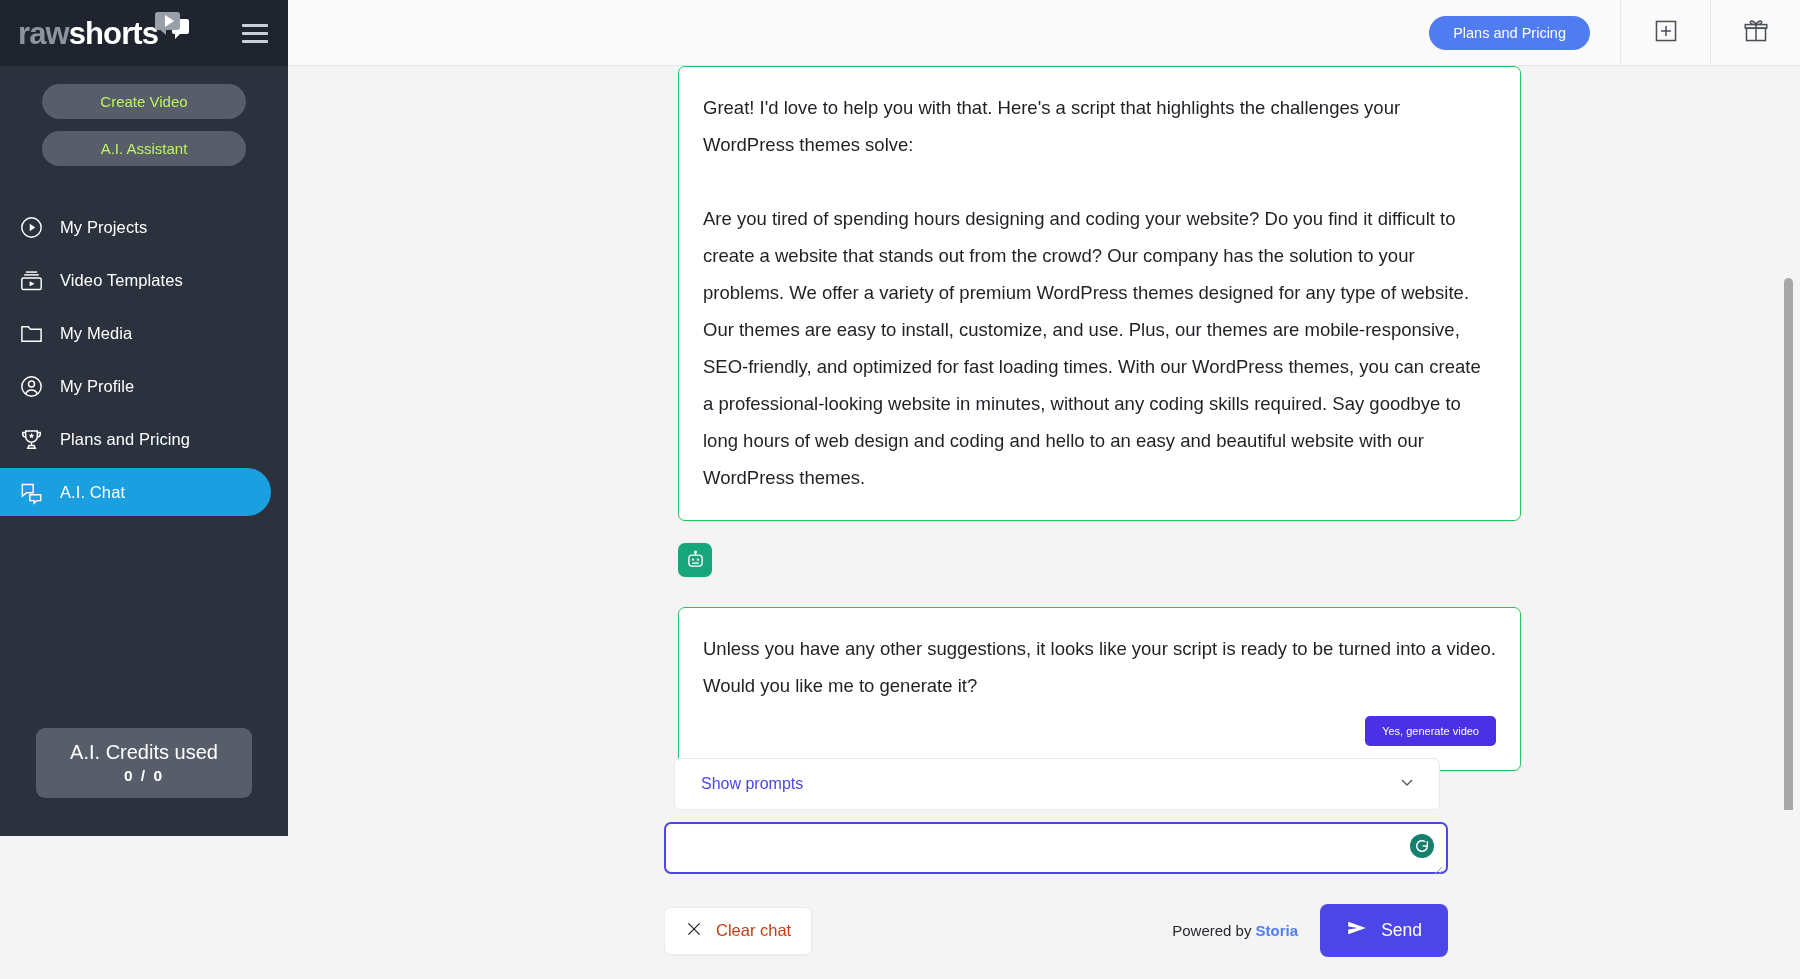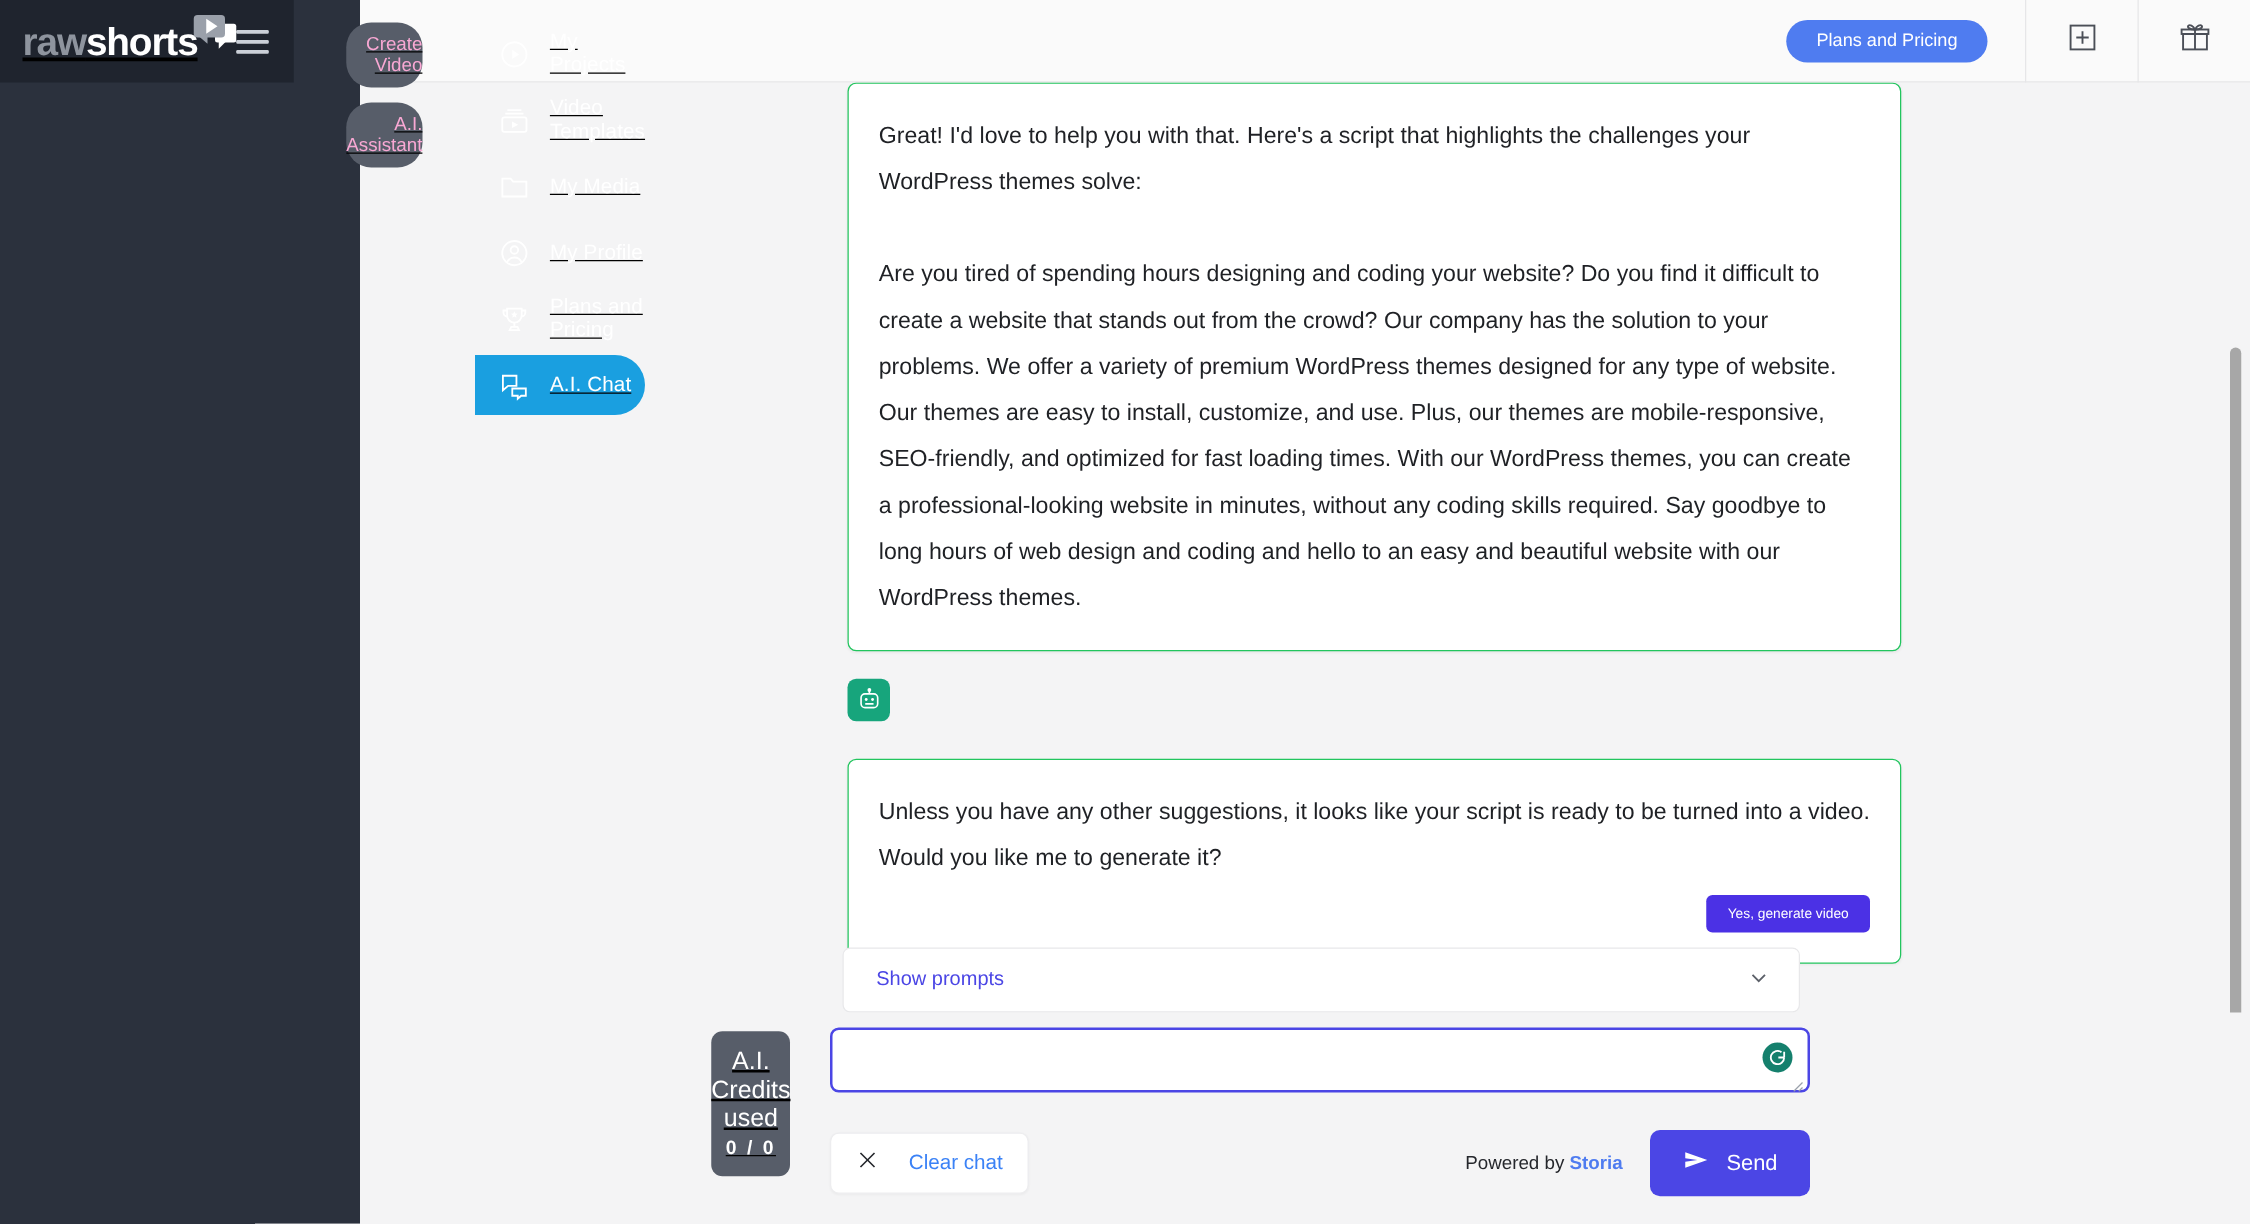--- a/index.html
+++ b/index.html
@@ -6,26 +6,25 @@
   html, body {
     width: 1800px; height: 979px;
     font-family: "Liberation Sans", sans-serif;
     background: #f4f4f5;
     overflow: hidden;
   }
   .app { display: flex; width: 1800px; height: 979px; position: relative; }
 
   
   .sidebar {
-    width: 288px; height: 979px;
+    width: 288px; height: 836px;
     background: #2b313d;
-    display: flex; flex-direction: row;
+    display: flex; flex-direction: column;
     flex-shrink: 0;
     position: relative;
-    text-decoration: underline;
   }
   .logo-bar {
     height: 66px;
     background: #1f242e;
     display: flex; align-items: center;
     padding: 0 20px 0 18px;
     justify-content: space-between;
   }
   .logo-wrap { display: flex; align-items: flex-start; position: relative; }
   .logo-text {
@@ -60,25 +59,25 @@
   }
   .hamburger { width: 26px; cursor: pointer; }
   .hamburger span {
     display: block; height: 3px; background: #cbd0d8; border-radius: 1px;
     margin: 5px 0;
   }
 
   .side-btns { padding: 18px 42px 6px 42px; }
   .pill-btn {
     display: block; width: 100%;
-    background: #575d69; color: #f9a8d4;
+    background: #575d69; color: #bef264;
     border: none; border-radius: 20px;
     font-size: 15px; font-family: "Liberation Sans", sans-serif;
     padding: 9px 0; margin-bottom: 12px; cursor: pointer;
-    text-align: right;
+    text-align: center;
   }
 
   .nav { margin-top: 14px; }
   .nav-item {
     display: flex; align-items: center;
     height: 48px; margin: 5px 17px 5px 0;
     padding-left: 17px;
     border-radius: 0 24px 24px 0;
     color: #ffffff; cursor: pointer;
   }
@@ -202,23 +201,23 @@
     width: 9px; height: 9px;
   }
   .footer-row {
     display: flex; align-items: center; justify-content: space-between;
     padding: 14px 352px 0 376px;
     flex-shrink: 0; background: #f4f4f5; padding-bottom: 22px;
   }
   .clear-btn {
     background: #ffffff; border: 1px solid #ededef;
     border-radius: 7px; cursor: pointer;
-    display: flex; align-items: center; gap: 24px;
+    display: flex; align-items: center; gap: 13px;
     padding: 12px 20px;
-    font-size: 16.5px; color: #3b82f6;
+    font-size: 16.5px; color: #c2410c;
     font-family: "Liberation Sans", sans-serif;
     box-shadow: 0 1px 2px rgba(0,0,0,0.04);
   }
   .footer-right { display: flex; align-items: center; gap: 22px; }
   .powered { font-size: 15px; color: #25272c; }
   .powered .brand { color: #4f7cf0; font-weight: 600; }
   .send-btn {
     background: #4b46e5; color: #ffffff; border: none;
     border-radius: 8px; cursor: pointer;
     display: flex; align-items: center; gap: 13px;

